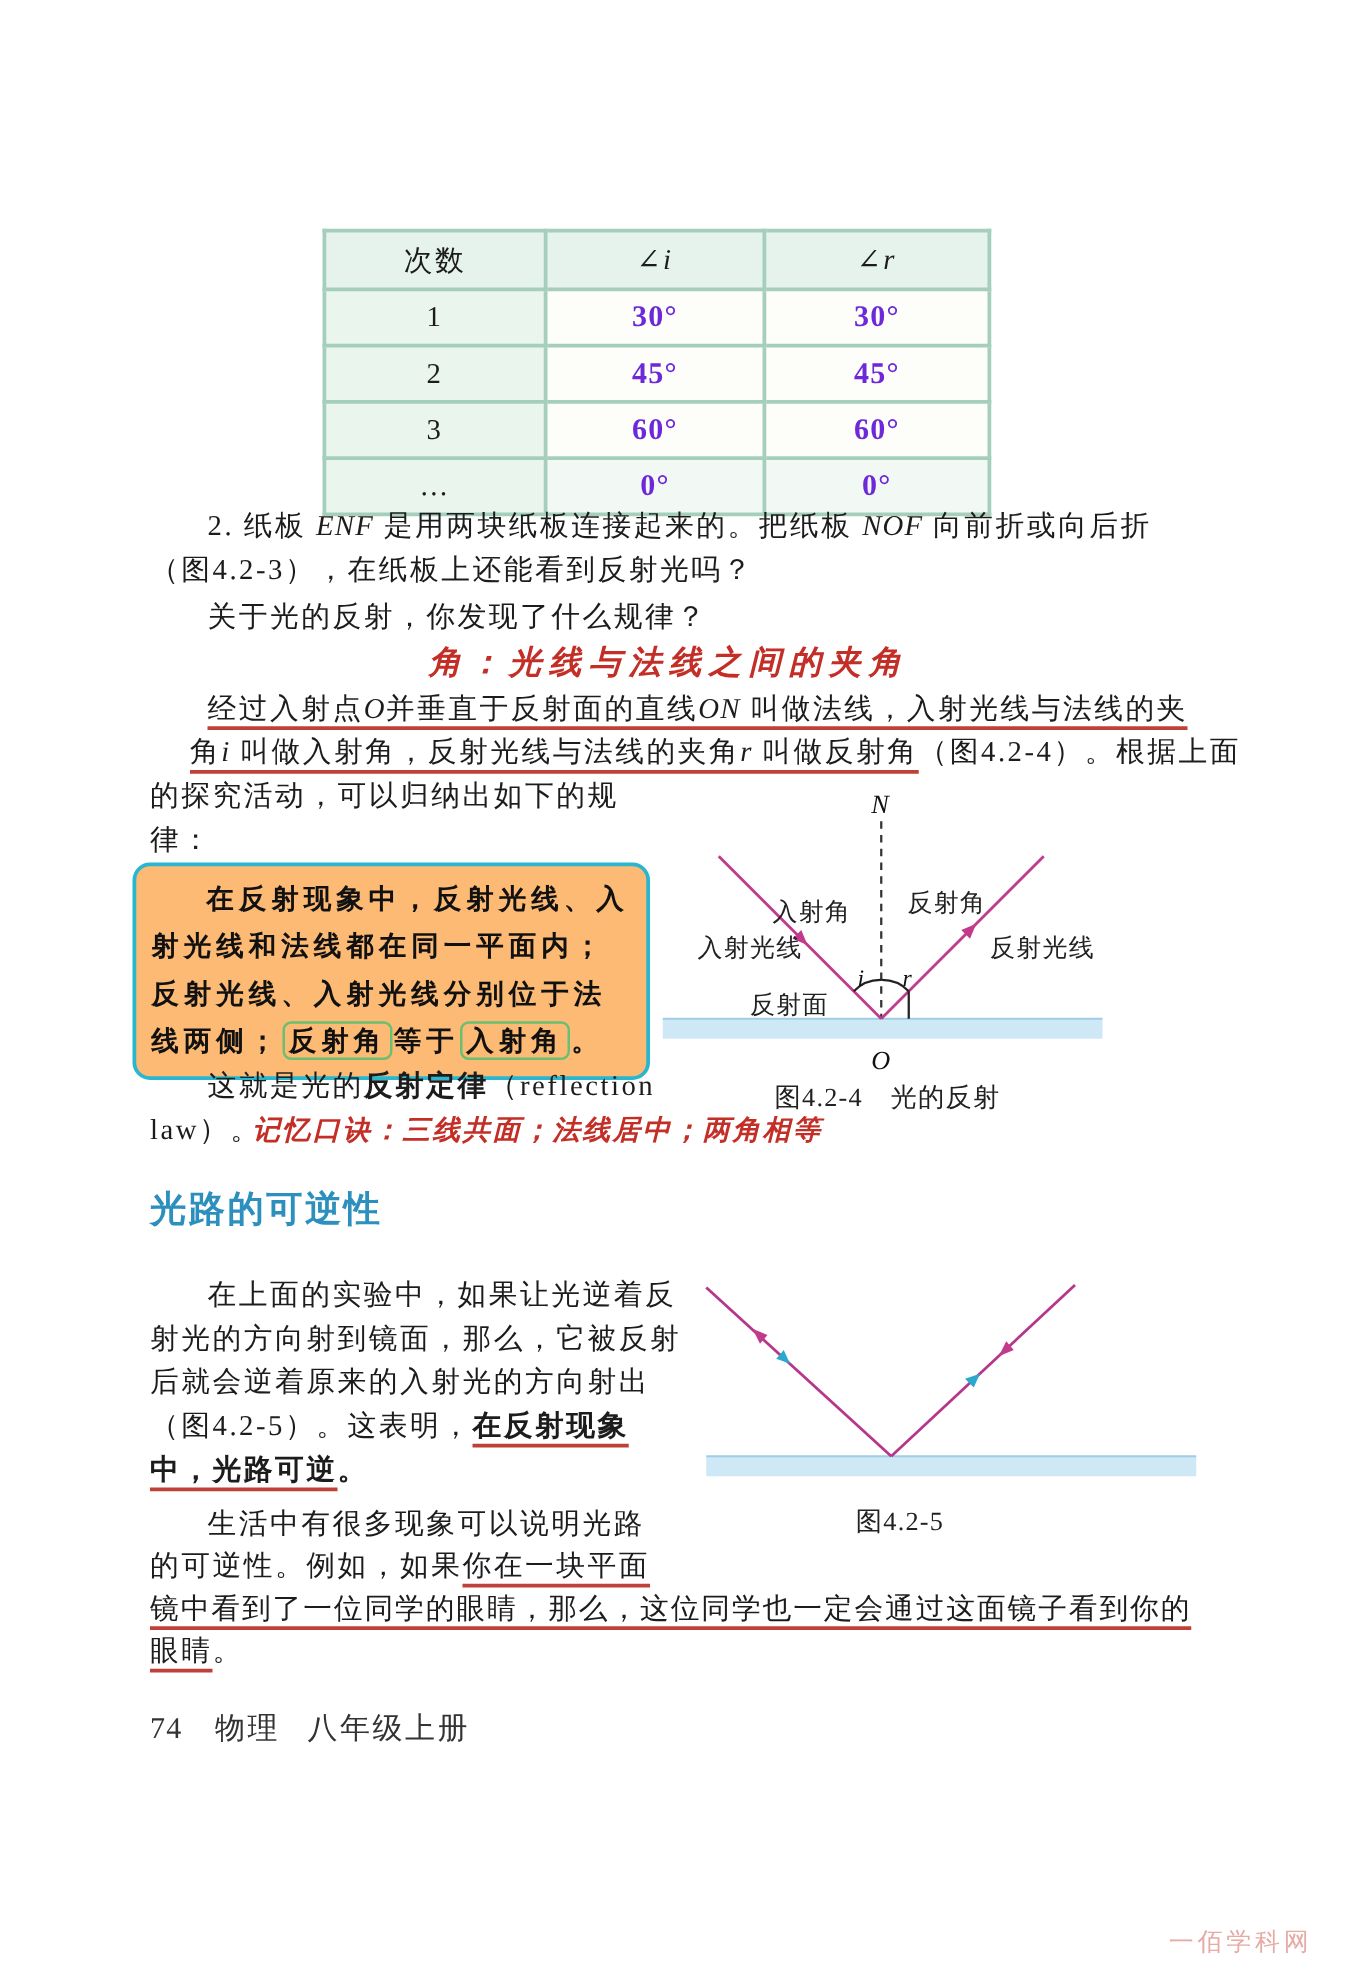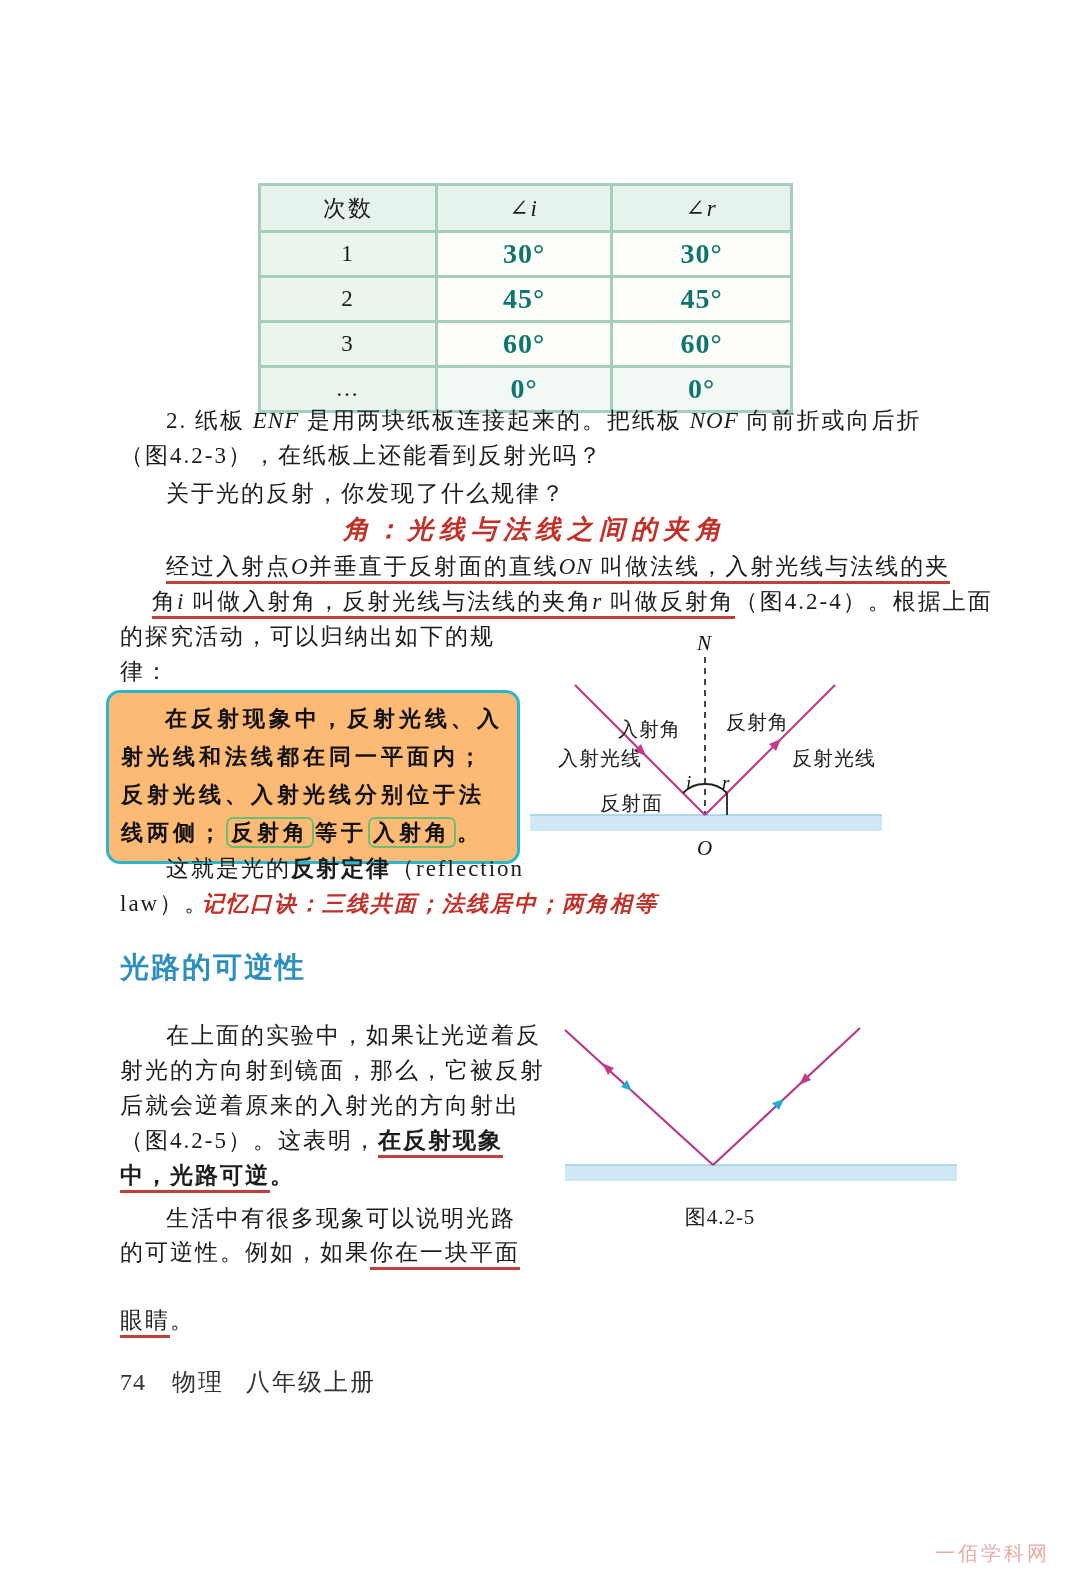--- a/index.html
+++ b/index.html
@@ -8,21 +8,21 @@
   .abs{position:absolute;}
 
   
   table.exp{border-collapse:collapse;table-layout:fixed;width:517px;}
   table.exp td{border:3px solid #a5cfbc;text-align:center;vertical-align:middle;
                font-size:23px;letter-spacing:2px;height:40px;background:#eaf5ee;}
   table.exp tr.hdr td{height:42px;background:#e6f3ec;}
   table.exp td.val{background:#fdfdfa;}
   table.exp tr.dots td.val{background:#f2f8f4;}
   .ang{font-style:italic;}
-  .hand-num{color:#0f766e;font-weight:bold;font-size:28px;letter-spacing:1px;}
+  .hand-num{color:#6d28d9;font-weight:bold;font-size:24px;letter-spacing:1px;}
 
   
   .bt{font-size:23px;letter-spacing:2px;line-height:35px;color:#1c1c1c;}
   .ind{text-indent:2em;}
   .it{font-style:italic;font-family:"Liberation Serif",serif;letter-spacing:1px;}
   .u-red{border-bottom:3px solid #bf4038;padding-bottom:2px;}
   .bold-sans{font-family:"Liberation Sans","DejaVu Sans",sans-serif;font-weight:bold;}
 
   
   .hand{color:#c32f27;font-weight:bold;font-style:italic;
@@ -130,20 +130,21 @@
     <text x="167" y="17" font-size="21" font-style="italic" font-family="Liberation Serif, serif" fill="#111">N</text>
     <text x="28" y="132" font-size="20" letter-spacing="1" fill="#222">入射光线</text>
     <text x="88" y="103" font-size="20" letter-spacing="1" fill="#222">入射角</text>
     <text x="196" y="96" font-size="20" letter-spacing="1" fill="#222">反射角</text>
     <text x="262" y="132" font-size="20" letter-spacing="1" fill="#222">反射光线</text>
     <text x="70" y="177" font-size="20" letter-spacing="1" fill="#222">反射面</text>
     <text x="156" y="156" font-size="19" font-style="italic" font-family="Liberation Serif, serif" fill="#111">i</text>
     <text x="192" y="156" font-size="19" font-style="italic" font-family="Liberation Serif, serif" fill="#111">r</text>
     <text x="167" y="222" font-size="21" font-style="italic" font-family="Liberation Serif, serif" fill="#111">O</text>
   </svg>
+  <div class="abs cap" style="left:520px;top:864px;width:380px;">图4.2-4　光的反射</div>
 
   <div class="abs sec-h" style="left:120px;top:948px;">光路的可逆性</div>
 
   <div class="abs bt ind" style="left:120px;top:1018px;width:430px;">
     <span>在上面的实验中，如果让光逆着反射光的方向射到镜面，那么，它被反射后就会逆着原来的入射光的方向射出（图4.2-5）。这表明，</span><span class="bold-sans u-red">在反射现象中，光路可逆</span><span class="bold-sans">。</span>
   </div>
 
   <svg class="abs" style="left:550px;top:1015px;" width="420" height="175" viewBox="0 0 420 175">
     <rect x="15" y="150" width="392" height="16" fill="#cfe8f5"></rect>
     <line x1="15" y1="150" x2="407" y2="150" stroke="#9fcde6" stroke-width="1.5"></line>
@@ -153,20 +154,23 @@
     <polygon points="82,76 71,72 77,65" fill="#2ba9cd"></polygon>
     <polygon points="234,84 229,95 222,88" fill="#2ba9cd"></polygon>
     <polygon points="249,70 255,58 261,65" fill="#c13a8c"></polygon>
   </svg>
   <div class="abs cap" style="left:555px;top:1203px;width:330px;">图4.2-5</div>
 
   <div class="abs bt ind nowrap" style="left:120px;top:1201px;">生活中有很多现象可以说明光路</div>
   <div class="abs bt nowrap" style="left:120px;top:1235px;">
     <span>的可逆性。例如，如果</span><span class="u-red">你在一块平面</span>
   </div>
+  <div class="abs bt nowrap" style="left:120px;top:1269px;letter-spacing:1.5px;">
+    <span class="u-red">镜中看到了一位同学的眼睛，那么，这位同学也一定会通过这面镜子看到你的</span>
+  </div>
   <div class="abs bt nowrap" style="left:120px;top:1303px;">
     <span class="u-red">眼睛</span><span>。</span>
   </div>
 
   <div class="abs footer" style="left:120px;top:1366px;">
     <span class="num">74</span><span class="subj">物理</span><span>八年级上册</span>
   </div>
 
   <div class="abs wm-site nowrap" style="left:935px;top:1540px;">一佰学科网</div>
 

